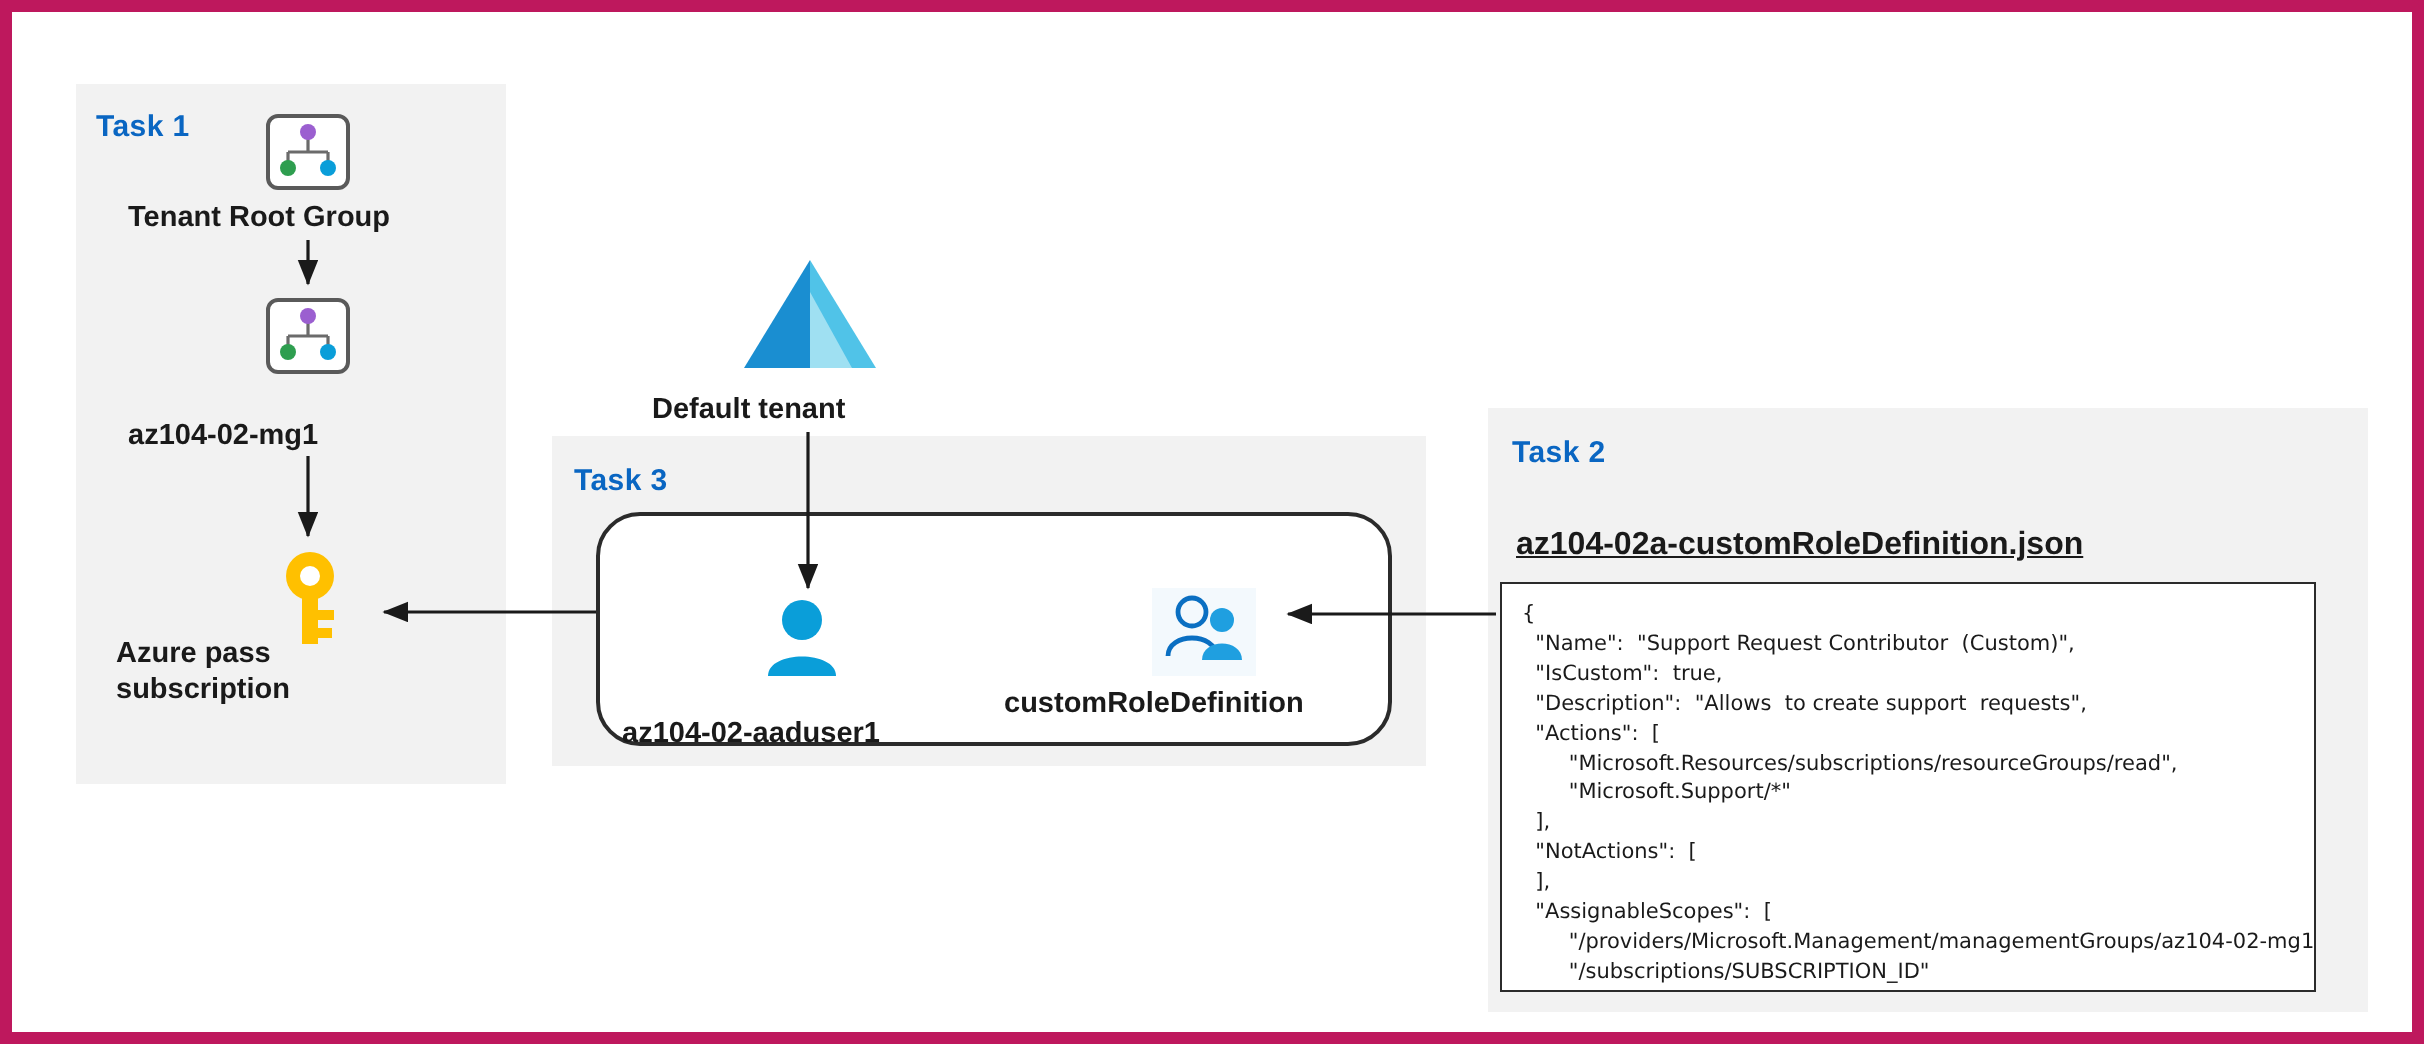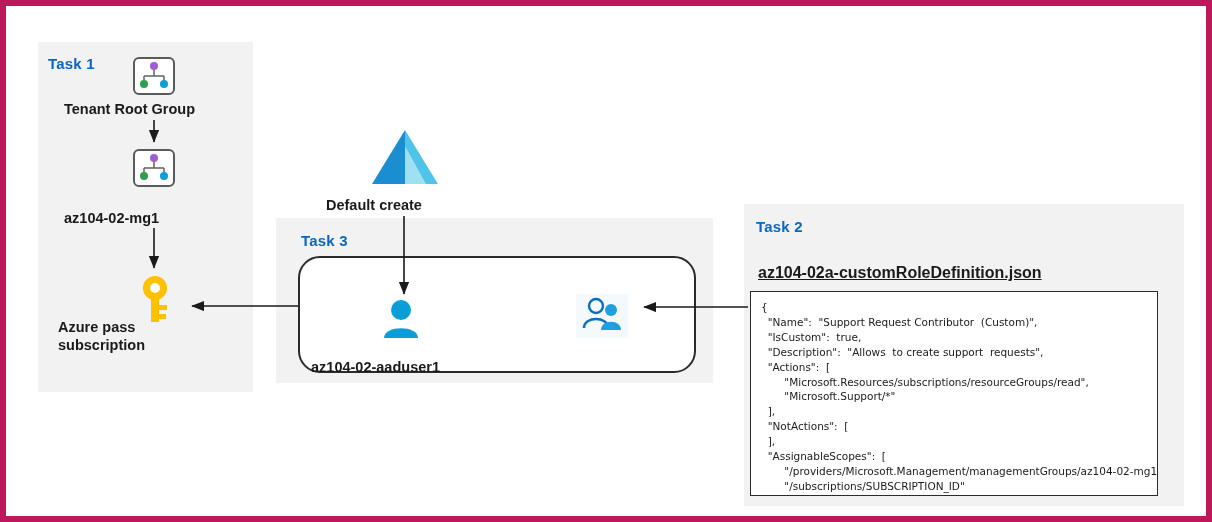--- a/index.html
+++ b/index.html
@@ -124,44 +124,45 @@
   </div>
   <div class="node-label" style="left:52px; top:312px; width:190px;">Azure pass<br>subscription</div>
 
   <div class="icon-box" style="left:362px; top:122px; width:74px; height:62px;">
     <svg width="74" height="62" viewBox="0 0 74 62">
       <polygon points="37,2 70,56 37,56" fill="#50c3e8"></polygon>
       <polygon points="37,2 4,56 37,56" fill="#1a8ed1"></polygon>
       <polygon points="37,18 58,56 37,56" fill="#9fe0f2"></polygon>
     </svg>
   </div>
-  <div class="node-label" style="left:320px; top:190px; width:160px;">Default create</div>
+  <div class="node-label" style="left:320px; top:190px; width:160px;">Default tenant</div>
 
   <div class="panel" style="left:270px; top:212px; width:437px; height:165px;"></div>
-  <div class="panel-title" style="left:295px; top:226px;text-align:center;">Task 3</div>
+  <div class="panel-title" style="left:281px; top:226px;text-align:center;">Task 3</div>
 
   <div class="rounded-box" style="left:292px; top:250px; width:398px; height:117px;"></div>
 
   <div class="icon-box" style="left:375px; top:292px; width:40px; height:42px;">
     <svg width="40" height="42" viewBox="0 0 40 42">
       <circle cx="20" cy="12" r="10" fill="#0a9ed9"></circle>
       <path d="M3 40 C3 27 37 27 37 40 Z" fill="#0a9ed9"></path>
     </svg>
   </div>
   <div class="node-label" style="left:305px; top:352px; width:180px;">az104-02-aaduser1</div>
 
   <div class="icon-box" style="left:570px; top:288px; width:52px; height:44px;">
     <svg width="52" height="44" viewBox="0 0 52 44">
       <rect x="0" y="0" width="52" height="44" fill="#f3f9fd"></rect>
       <circle cx="20" cy="12" r="7" fill="none" stroke="#0a6fc2" stroke-width="2.4"></circle>
       <path d="M8 34 C8 22 32 22 32 34" fill="none" stroke="#0a6fc2" stroke-width="2.4"></path>
       <circle cx="35" cy="16" r="6" fill="#1f9fe0"></circle>
       <path d="M25 36 C25 25 45 25 45 36" fill="#1f9fe0"></path>
     </svg>
   </div>
+  <div class="node-label" style="left:496px; top:337px; width:200px;">customRoleDefinition</div>
 
   <div class="panel" style="left:738px; top:198px; width:440px; height:302px;"></div>
   <div class="panel-title" style="left:750px; top:212px;">Task 2</div>
   <div class="task2-heading" style="left:752px; top:258px;text-decoration:underline;">az104-02a-customRoleDefinition.json</div>
 
   <div class="json-box" style="left:744px; top:285px; width:408px; height:205px;"><span>{
   "Name":  "Support Request Contributor  (Custom)",
   "IsCustom":  true,
   "Description":  "Allows  to create support  requests",
   "Actions":  [

